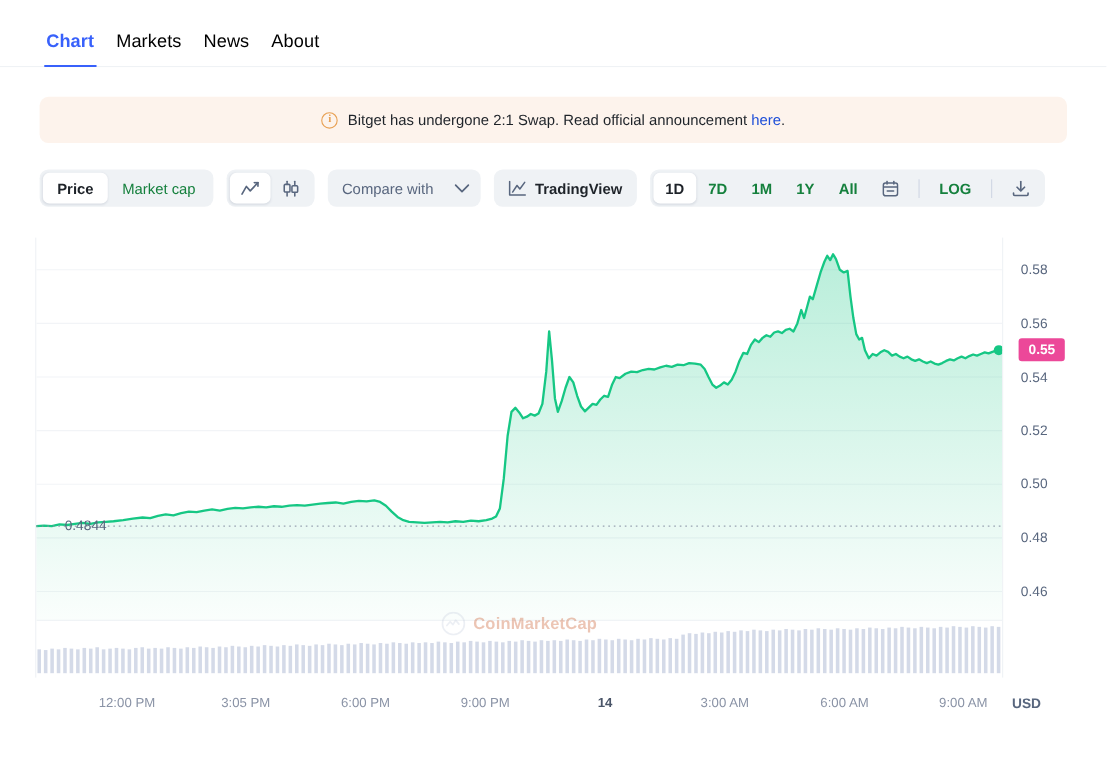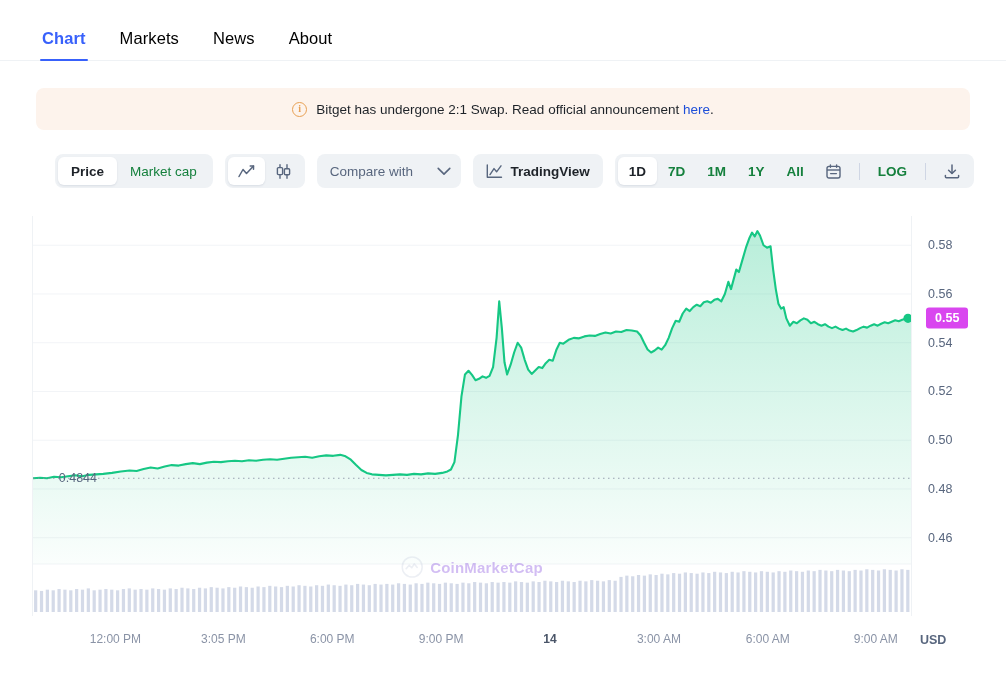--- a/index.html
+++ b/index.html
@@ -10,21 +10,21 @@
     overflow: hidden;
   }
 
   
   .tabbar {
     height: 61px;
     border-bottom: 1px solid #eff2f5;
     display: flex;
     align-items: flex-end;
     padding-left: 42px;
-    gap: 34px;
+    gap: 20px;
   }
   .tab {
     font-size: 16.5px;
     color: #000000;
     padding-bottom: 12px;
     position: relative;
     cursor: pointer;
     letter-spacing: .1px;
   }
   .tab.active { color: #3861fb; font-weight: 700; }
@@ -62,22 +62,21 @@
     font-family: "Liberation Serif", serif;
     flex: none;
   }
   .banner a { color: #1d4ed8; text-decoration: none; margin-top: 48px; }
 
   
   .toolbar {
     display: flex;
     align-items: center;
     gap: 12px;
-    padding: 24px 32px 0 36px;
-    margin-left: 19px;
+    padding: 24px 56px 0 36px;
   }
   .group {
     background: #eff2f5;
     border-radius: 8px;
     height: 34px;
     display: flex;
     align-items: center;
     padding: 3px;
   }
   .gbtn {
@@ -131,21 +130,21 @@
     width: 86px; height: 400px;
   }
   .ylab {
     position: absolute;
     font-size: 12.5px;
     color: #58667e;
     transform: translateY(-50%);
   }
   .price-badge {
     position: absolute;
-    background: #d946ef;
+    background: #ec4899;
     color: #ffffff;
     font-size: 12.5px;
     font-weight: 700;
     padding: 3px 9px 4px 9px;
     border-radius: 3px;
     transform: translateY(-50%);
   }
   .baseline-label {
     position: absolute;
     font-size: 12.5px;
@@ -179,21 +178,21 @@
     transform: translateX(-50%);
     display: flex;
     align-items: center;
     gap: 7px;
     opacity: .3;
     pointer-events: none;
   }
   .wm-text {
     font-size: 15px;
     font-weight: 700;
-    color: #6d28d9;
+    color: #c2410c;
     letter-spacing: .2px;
   }
 </style>
 </head>
 <body>
 
 <div class="tabbar">
   <div class="tab active">Chart</div>
   <div class="tab">Markets</div>
   <div class="tab">News</div>

